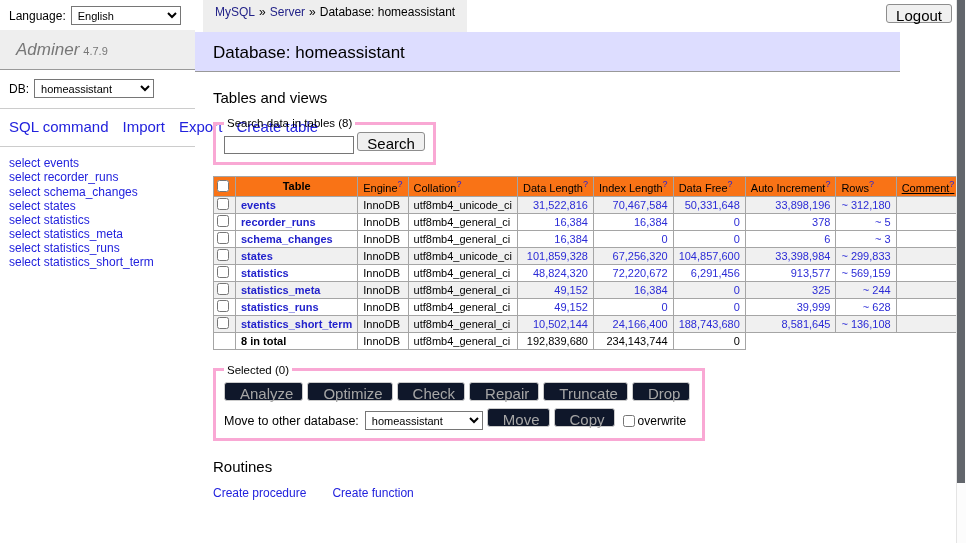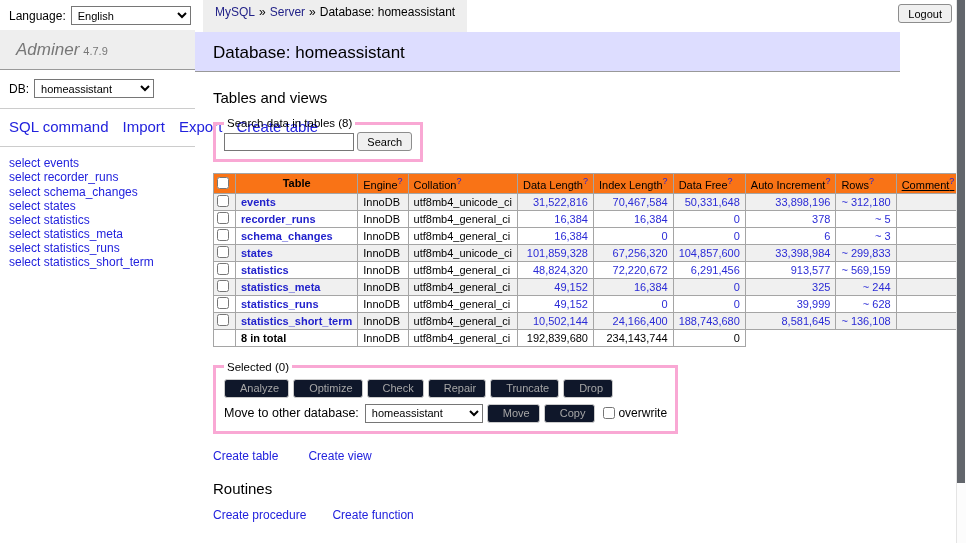--- a/index.html
+++ b/index.html
@@ -12,21 +12,21 @@
   a { color:#2222dd; text-decoration:none; cursor:pointer; }
 
   
   .sidebar { position:absolute; left:0; top:0; width:195px; }
   .lang-row { padding:6px 4px 5px 9px; white-space:nowrap; }
   .lang-row label { margin-right:5px; }
   select {
     font-family:"Liberation Sans", sans-serif; font-size:11px;
     border:1px solid #767676; background:#fff; height:19px; padding:0 2px;
   }
-  .lang-row select { width:120px; }
+  .lang-row select { width:110px; }
   .brand {
     background:#eee; color:#777; border-bottom:1px solid #999;
     padding:10px 16px; height:40px;
   }
   .brand .brand-name { font-size:17px; font-style:italic; }
   .brand .brand-version { font-size:11px; margin-left:4px; }
   .db-row { padding:9px 9px 10px; border-bottom:1px solid #ccc; }
   .db-row label { margin-right:5px; }
   .db-row select { width:120px; }
   .side-actions { padding:8px 9px 9px; border-bottom:1px solid #ccc; line-height:1.35; font-size:15px; }
@@ -51,21 +51,21 @@
   .nav-links a { margin-right:26px; }
   h3 { font-size:15px; font-weight:normal; margin:17px 0 11px; }
 
   fieldset { border:3px solid #f9a8d4; margin:0; padding:3px 8px 8px; width:-moz-fit-content; width:fit-content; }
   legend { font-size:11.5px; padding:0 3px; }
   input[type=text] {
     font-family:"Liberation Sans", sans-serif; font-size:11px;
     width:130px; height:18px; border:1px solid #767676; padding:0 3px;
   }
   button {
-    font-family:"Liberation Sans", sans-serif; font-size:11px;
+    font-family:"Liberation Sans", sans-serif; font-size:15px;
     padding:2px 9px; border:1px solid #8d8d8d; border-radius:3px;
     background:#f0f0f0; color:#000; height:19px; cursor:pointer;
   }
   button.dis { color:#a6a6a6; border-color:#ccc; background:#0f172a; cursor:default;padding-left:15px; }
   .logout-btn { position:absolute; right:14px; top:4px; }
 
   
   table { border-collapse:collapse; margin-top:11px; font-size:11px; }
   td, th { border:1px solid #a5a5a5; padding:2px 5px; height:17px; white-space:nowrap; text-align:left; }
   thead th { background:#f97316; font-weight:normal; }
@@ -275,23 +275,20 @@
     </table>
 
     <fieldset class="selected-fs">
       <legend>Selected (0)</legend>
       <div class="btn-row"><button class="dis" disabled="">Analyze</button><button class="dis" disabled="">Optimize</button><button class="dis" disabled="">Check</button><button class="dis" disabled="">Repair</button><button class="dis" disabled="">Truncate</button><button class="dis" disabled="">Drop</button></div>
       <div class="move-row">
         <label class="mv">Move to other database:</label><select><option>homeassistant</option></select><button class="dis" disabled="">Move</button><button class="dis" disabled="">Copy</button><span class="ovw"><input type="checkbox" style=""><span>overwrite</span></span>
       </div>
     </fieldset>
 
-    <div class="create-links">
-      <a>Create table</a><a>Create view</a>
-    </div>
 
     <h3>Routines</h3>
     <div class="routine-links">
       <a>Create procedure</a><a>Create function</a>
     </div>
 
   </div>
 </div>
 
 <button class="logout-btn">Logout</button>

